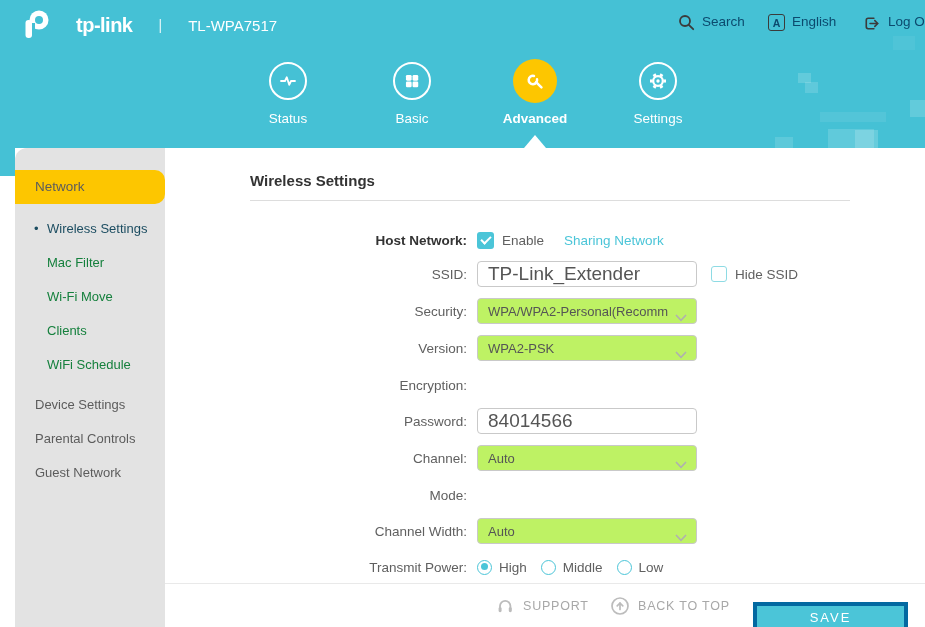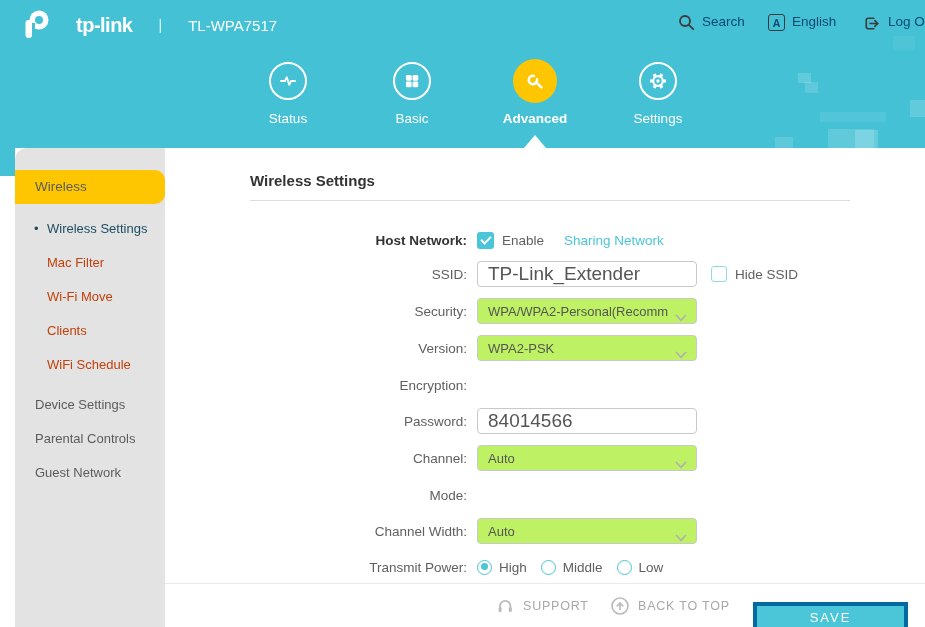--- a/index.html
+++ b/index.html
@@ -23,21 +23,21 @@
   .tab { position:absolute; top:58px; width:120px; height:72px; cursor:pointer; }
   .tab-ring { position:absolute; left:50%; transform:translateX(-50%); top:4px; width:38px; height:38px; border:2px solid #fff; border-radius:50%; display:flex; align-items:center; justify-content:center; }
   .tab-ring.filled { width:44px; height:44px; top:1px; border:none; background:#fdc600; }
   .tab-label { position:absolute; top:53px; width:100%; text-align:center; color:#fff; font-size:13.5px; }
   .tab-label.bold { font-weight:bold; }
   .pointer-up { position:absolute; left:524px; top:135px; width:0; height:0; border-left:11px solid transparent; border-right:11px solid transparent; border-bottom:13px solid #fff; }
 
   
   .sidebar { position:absolute; left:15px; top:148px; width:150px; height:479px; background:#e3e3e3; border-radius:12px 0 0 0; }
   .side-active-section { position:absolute; left:0; top:22px; width:150px; height:34px; background:#fdc600; border-radius:0 10px 10px 0; line-height:34px; padding-left:20px; font-size:13.5px; color:#5c5c5c; cursor:pointer; }
-  .side-item { position:absolute; left:0; width:150px; height:34px; line-height:34px; font-size:13px; padding-left:32px; color:#c2410c; cursor:pointer; white-space:nowrap; }
+  .side-item { position:absolute; left:0; width:150px; height:34px; line-height:34px; font-size:13px; padding-left:32px; color:#15803d; cursor:pointer; white-space:nowrap; }
   .side-item.active { color:#1c4d61; }
   .side-item.active::before { content:"\2022"; position:absolute; left:19px; color:#1c4d61; }
   .side-section { position:absolute; left:0; width:150px; height:34px; line-height:34px; font-size:13px; padding-left:20px; color:#5c5c5c; cursor:pointer; white-space:nowrap; }
 
   
   .main { position:absolute; left:165px; top:148px; width:760px; height:435px; background:#fff; }
   .page-title { position:absolute; left:85px; top:24px; font-size:15px; font-weight:bold; color:#333; }
   .title-rule { position:absolute; left:85px; top:52px; width:600px; height:1px; background:#ddd; }
 
   .frow { position:absolute; left:0; height:26px; display:flex; align-items:center; }
@@ -169,21 +169,21 @@
         </svg>
       </div>
       <div class="tab-label">Settings</div>
     </div>
 
     <div class="pointer-up"></div>
   </div>
   <div class="teal-tail"></div>
 
   <div class="sidebar">
-    <div class="side-active-section">Wireless</div>
+    <div class="side-active-section">Network</div>
     <div class="side-item active" style="top:64px">Wireless Settings</div>
     <div class="side-item" style="top:98px">Mac Filter</div>
     <div class="side-item" style="top:132px">Wi-Fi Move</div>
     <div class="side-item" style="top:166px">Clients</div>
     <div class="side-item" style="top:200px">WiFi Schedule</div>
     <div class="side-section" style="top:240px">Device Settings</div>
     <div class="side-section" style="top:274px">Parental Controls</div>
     <div class="side-section" style="top:308px">Guest Network</div>
   </div>
 

